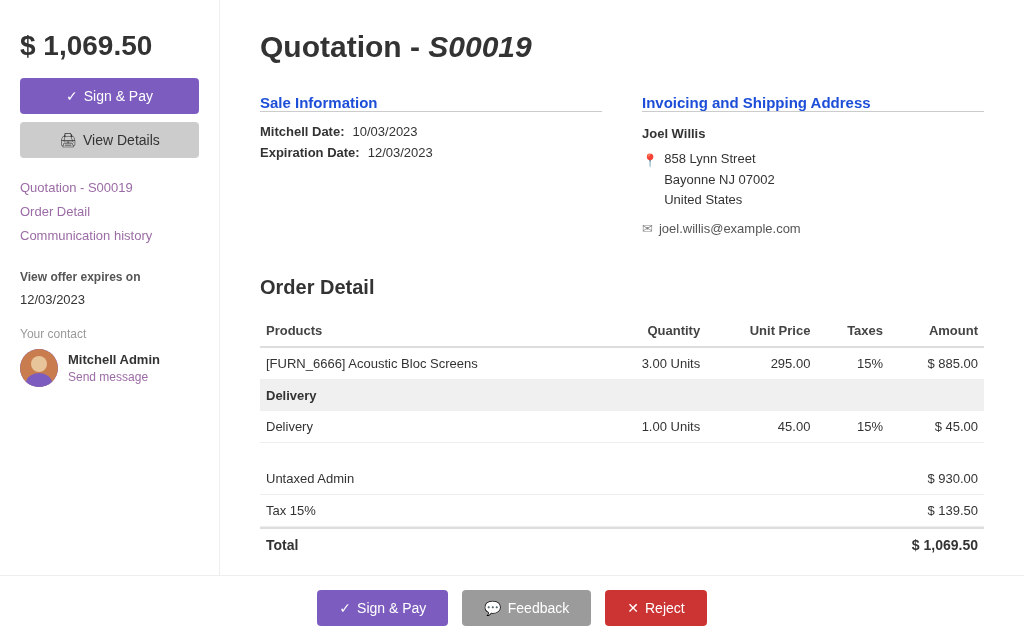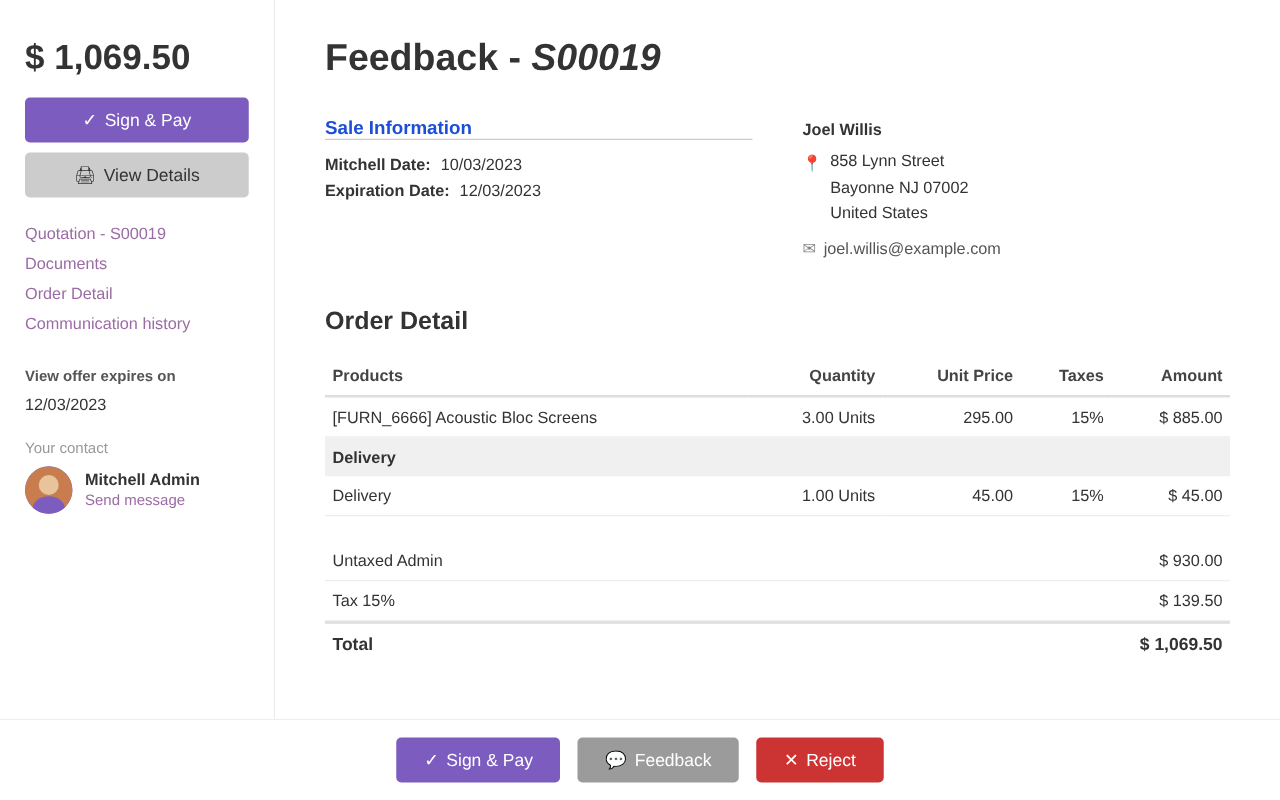--- a/index.html
+++ b/index.html
@@ -312,23 +312,20 @@
       <span>Sign &amp; Pay</span>
     </button>
     <button class="btn-view-details">
       <span>🖨</span>
       <span>View Details</span>
     </button>
 
     <ul class="sidebar-nav">
       <li>
         <a href="#">Quotation - S00019</a>
-      </li>
-      <li>
-        <a href="#">Documents</a>
       </li>
       <li>
         <a href="#">Order Detail</a>
       </li>
       <li>
         <a href="#">Communication history</a>
       </li>
     </ul>
 
     <div class="offer-expires">
@@ -349,38 +346,39 @@
       <div>
         <div class="contact-name">Mitchell Admin</div>
         <a href="#" class="contact-send">Send message</a>
       </div>
     </div>
 
   </div>
 
   <div class="main-content">
     <h1 class="quotation-title">
-      <span>Feedback - </span><em>S00019</em>
+      <span>Quotation - </span><em>S00019</em>
     </h1>
 
     <div class="info-section">
 
       <div class="sale-info">
         <div class="section-title">Sale Information</div>
         <div class="info-row">
           <span class="label">Mitchell Date:</span>
           <span>10/03/2023</span>
         </div>
         <div class="info-row">
           <span class="label">Expiration Date:</span>
           <span>12/03/2023</span>
         </div>
       </div>
 
       <div class="invoice-info">
+        <div class="section-title">Invoicing and Shipping Address</div>
         <div class="address-block">
           <div class="address-name">Joel Willis</div>
           <div class="address-line">
             <span style="color:#888;margin-top:2px;">📍</span>
             <div>
               <div>858 Lynn Street</div>
               <div>Bayonne NJ 07002</div>
               <div>United States</div>
             </div>
           </div>

